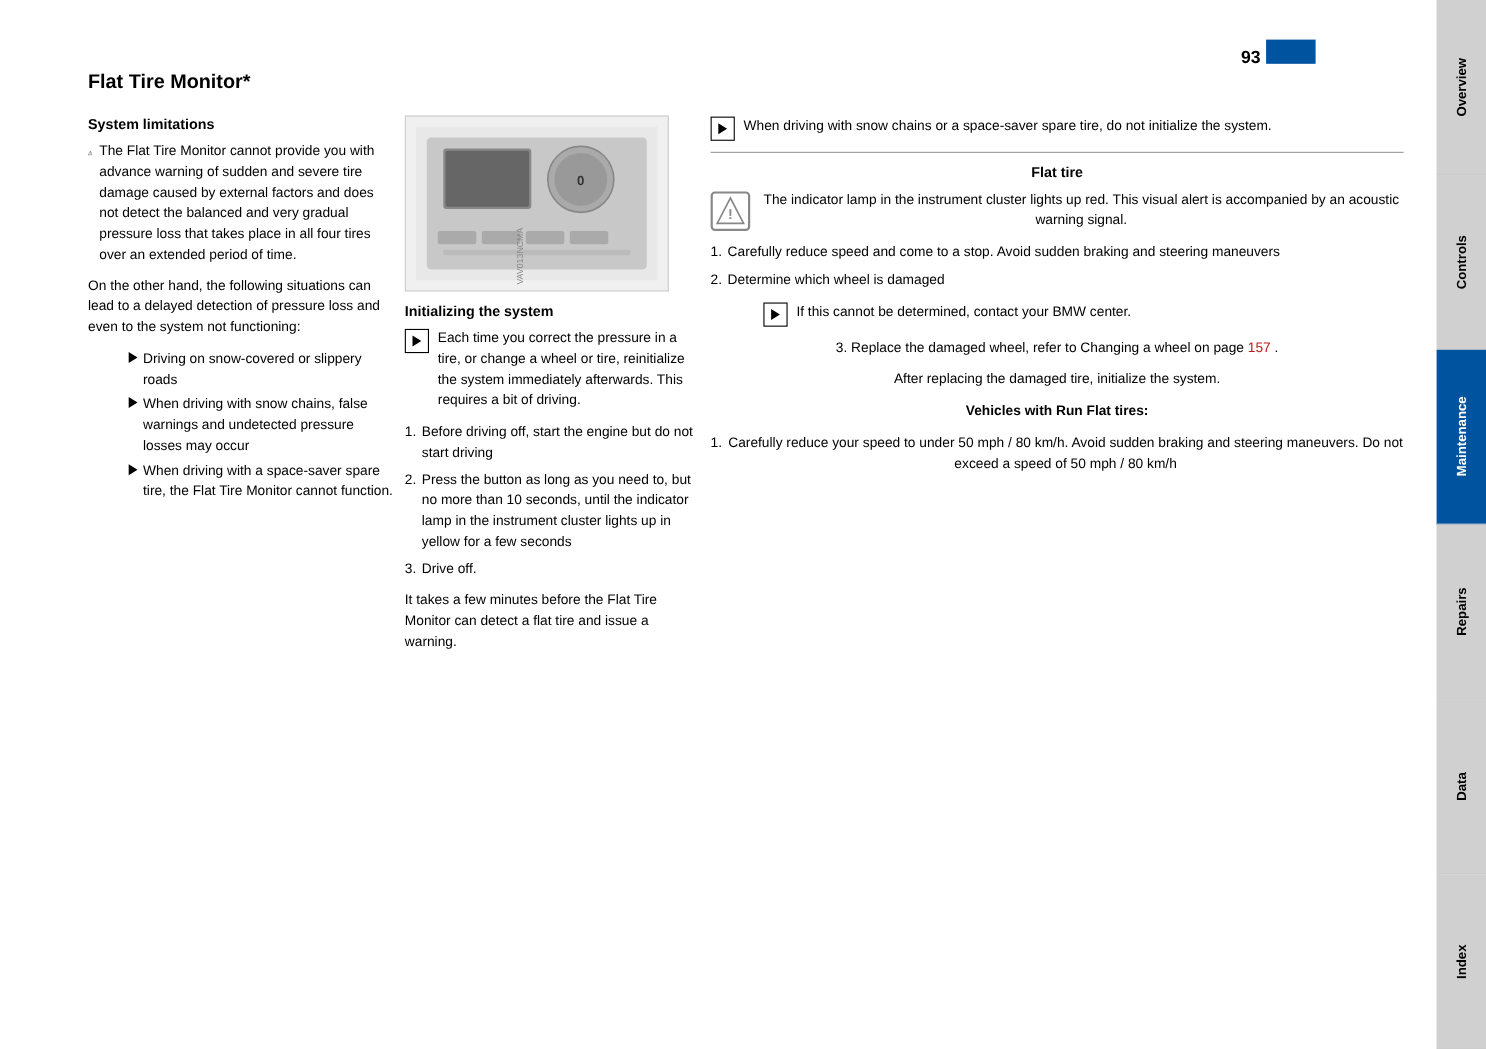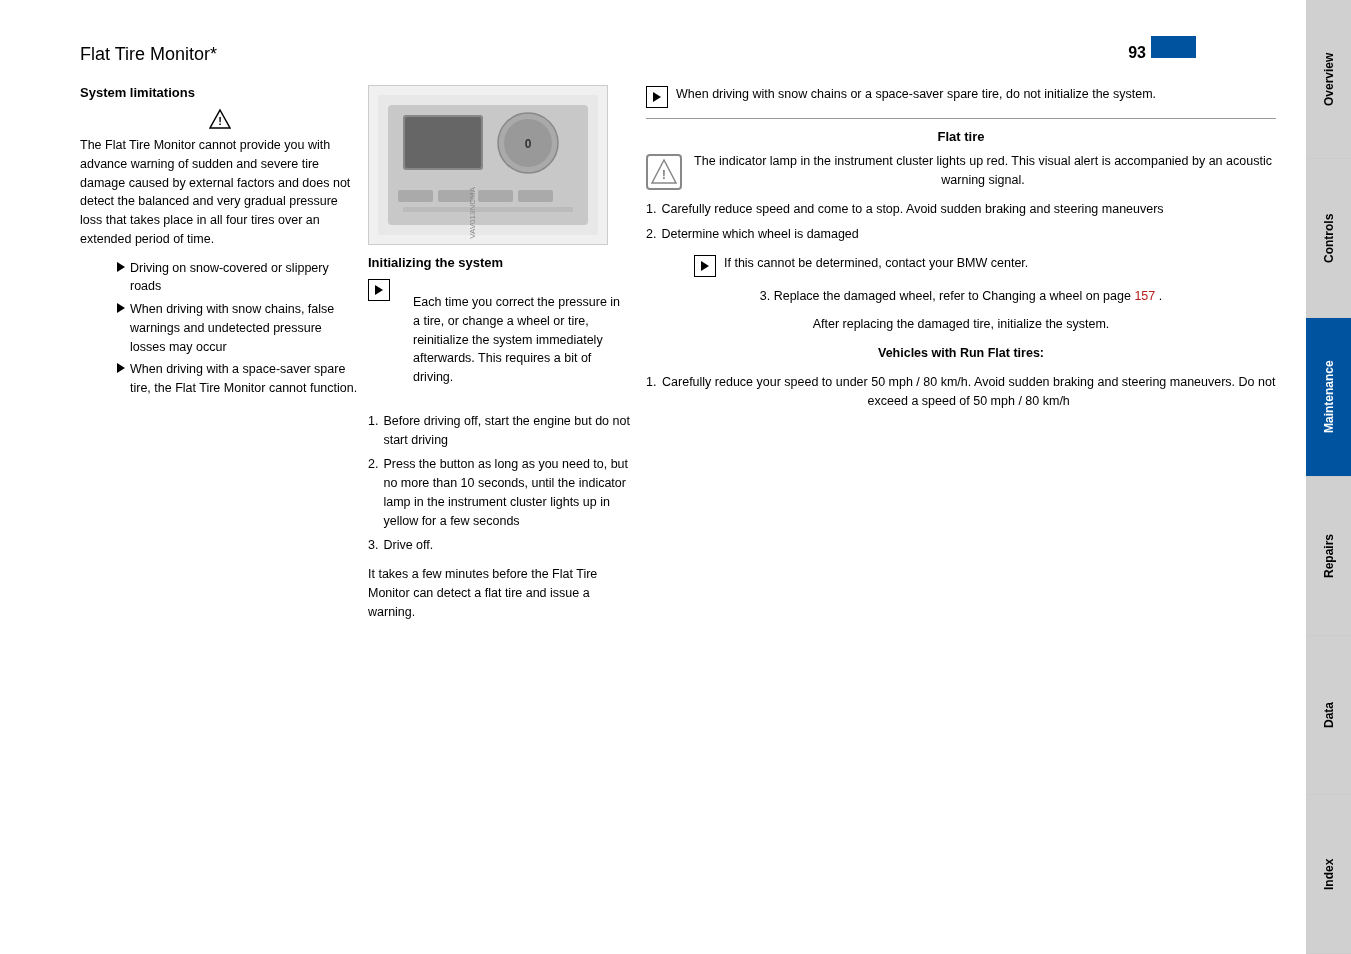--- a/index.html
+++ b/index.html
@@ -41,23 +41,23 @@
       top: 36px;
       right: 110px;
       width: 45px;
       height: 22px;
       background: #00539f;
     }
 
     
     .page-title {
       font-size: 18px;
-      font-weight: normal;
+      font-weight: bold;
       margin-bottom: 20px;
-      margin-top: 4px;
+      margin-top: 24px;
     }
 
     
     .columns {
       display: flex;
       gap: 8px;
       width: 100%;
     }
 
     .col-left {
@@ -78,24 +78,23 @@
     
     .section-heading {
       font-weight: bold;
       font-size: 13px;
       margin-bottom: 8px;
     }
 
     
     .warning-block {
       display: flex;
-      align-items: center;
+      align-items: flex-start;
       gap: 6px;
       margin-bottom: 10px;
-      flex-direction: column;
     }
 
     .warning-triangle {
       width: 22px;
       height: 22px;
     }
 
     .body-text {
       font-size: 12.5px;
       line-height: 1.5;
@@ -284,20 +283,21 @@
         <div class="section-heading">System limitations</div>
 
         <div class="warning-block">
           <svg class="warning-triangle" viewBox="0 0 22 22">
             <polygon points="11,2 21,20 1,20" fill="none" stroke="#000" stroke-width="1.5"></polygon>
             <text x="11" y="17" text-anchor="middle" font-size="11" font-weight="bold" fill="#000">!</text>
           </svg>
           <p class="body-text" style="margin:0">The Flat Tire Monitor cannot provide you with advance warning of sudden and severe tire damage caused by external factors and does not detect the balanced and very gradual pressure loss that takes place in all four tires over an extended period of time.</p>
         </div>
 
+        <p class="body-text">On the other hand, the following situations can lead to a delayed detection of pressure loss and even to the system not functioning:</p>
 
         <ul class="tri-list">
           <li>
             <span class="tri-bullet"></span>
             <span>Driving on snow-covered or slippery roads</span>
           </li>
           <li>
             <span class="tri-bullet"></span>
             <span>When driving with snow chains, false warnings and undetected pressure losses may occur</span>
           </li>
@@ -333,21 +333,21 @@
           </svg>
           <div class="vav-label">VAV013NCMA</div>
         </div>
 
         <div class="section-heading">Initializing the system</div>
 
         <div class="note-block">
           <div class="note-icon">
             <span class="note-tri"></span>
           </div>
-          <p class="body-text" style="margin:15px">Each time you correct the pressure in a tire, or change a wheel or tire, reinitialize the system immediately afterwards. This requires a bit of driving.</p>
+          <p class="body-text" style="margin:0">Each time you correct the pressure in a tire, or change a wheel or tire, reinitialize the system immediately afterwards. This requires a bit of driving.</p>
         </div>
 
         <ol class="num-list">
           <li>
             <span class="num">1.</span>
             <span>Before driving off, start the engine but do not start driving</span>
           </li>
           <li>
             <span class="num">2.</span>
             <span>Press the button as long as you need to, but no more than 10 seconds, until the indicator lamp in the instrument cluster lights up in yellow for a few seconds</span>

